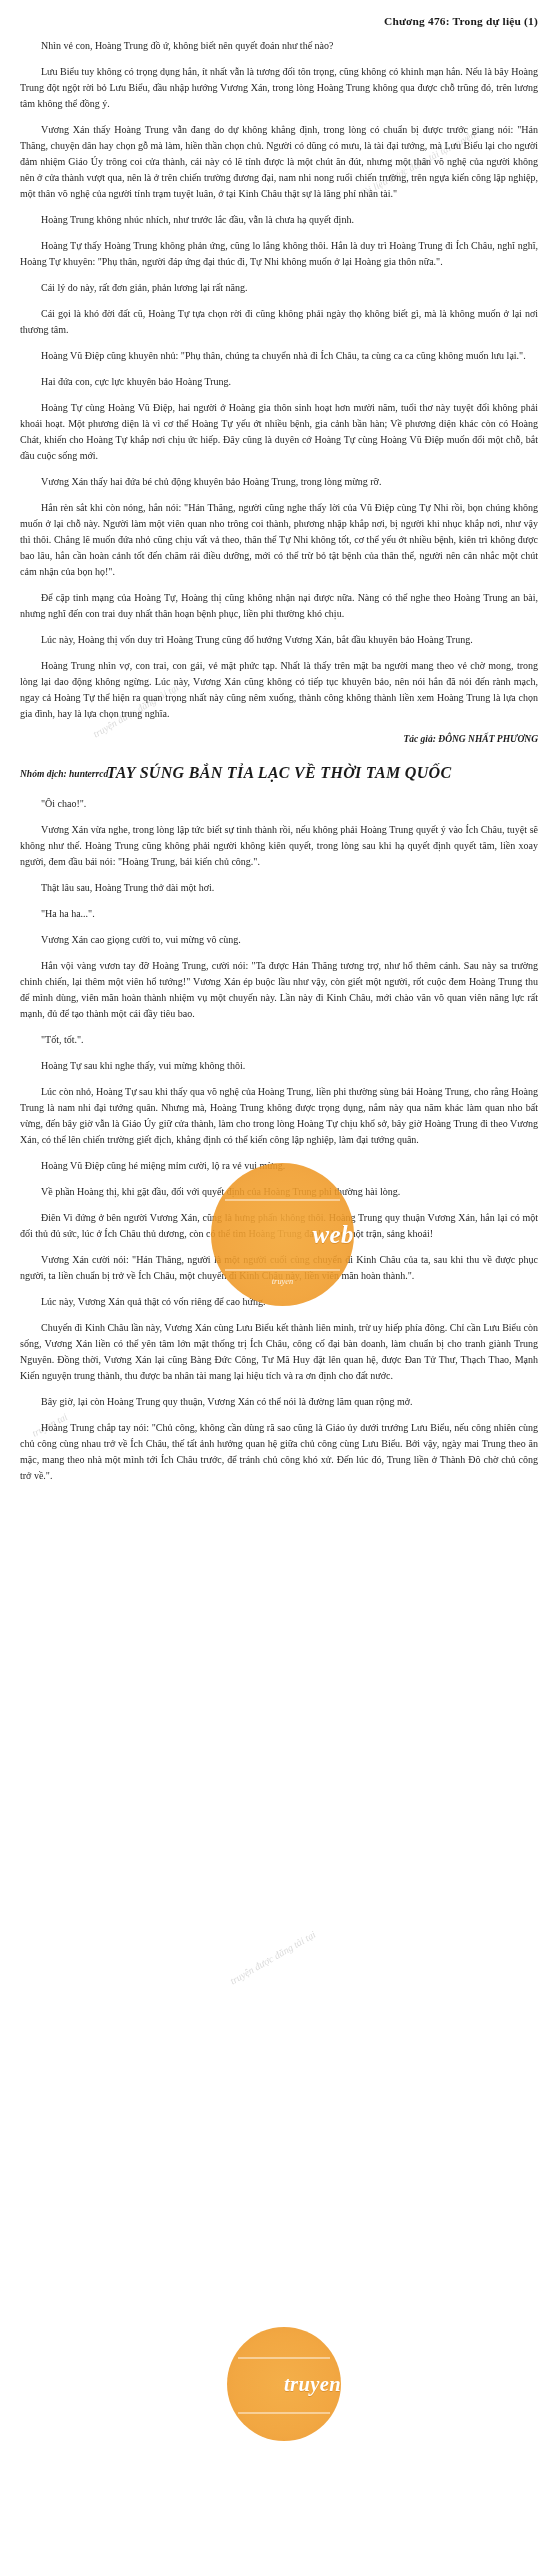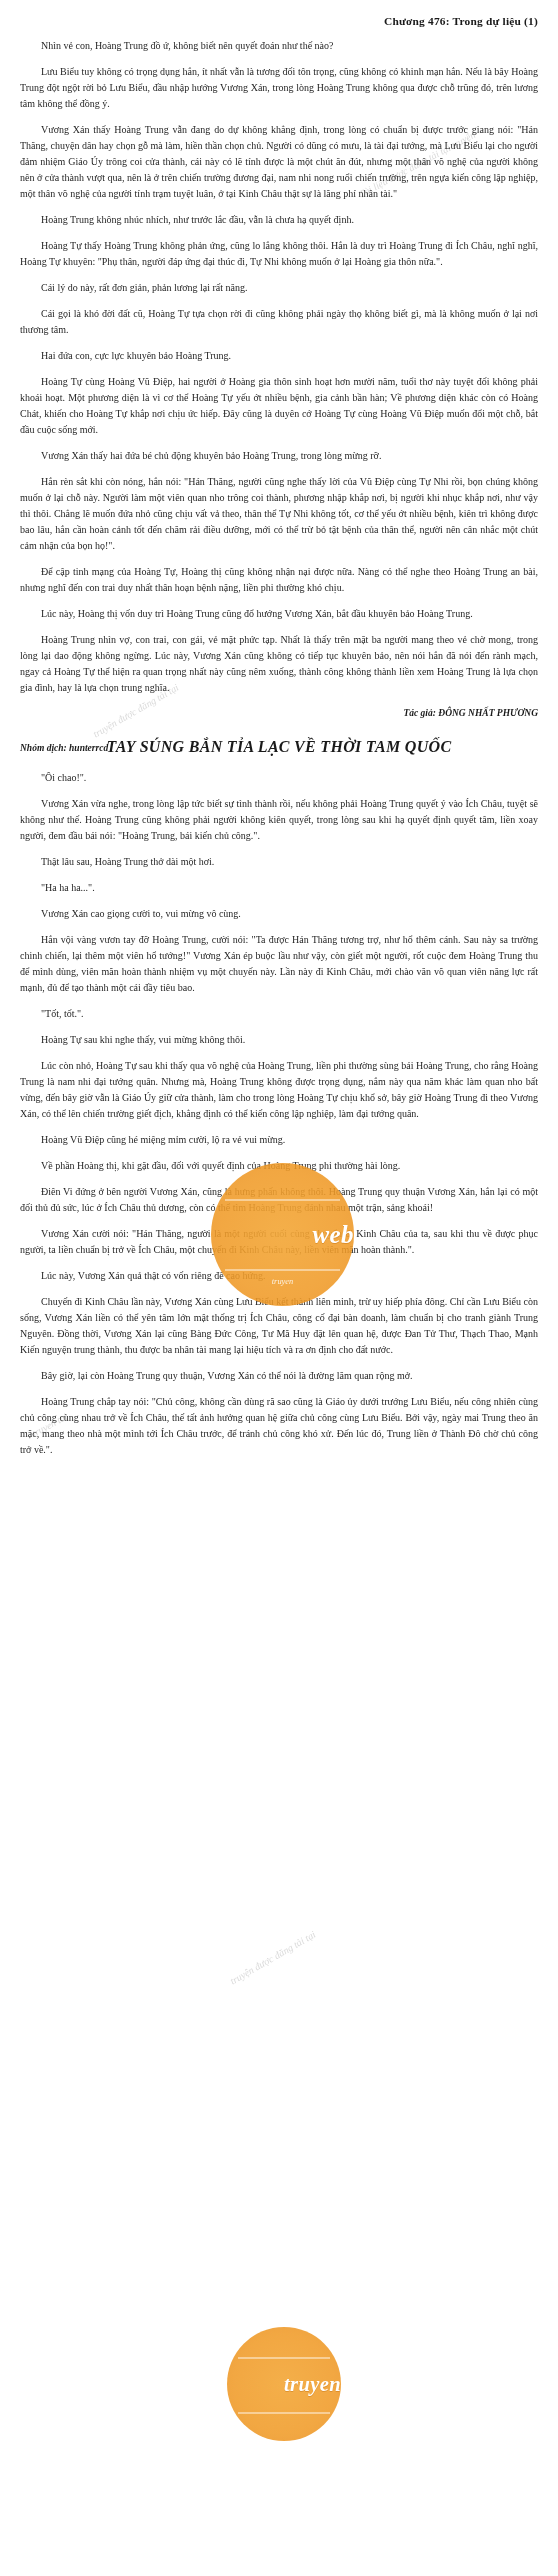--- a/index.html
+++ b/index.html
@@ -163,25 +163,26 @@
   <h1 class="chapter-title">Chương 476: Trong dự liệu (1)</h1>
 
   <div class="content">
     <p>Nhìn vẻ con, Hoàng Trung đồ ứ, không biết nên quyết đoán như thế nào?</p>
     <p>Lưu Biểu tuy không có trọng dụng hắn, ít nhất vẫn là tương đối tôn trọng, cũng không có khinh mạn hắn. Nếu là bây Hoàng Trung đột ngột rời bỏ Lưu Biểu, đầu nhập hướng Vương Xán, trong lòng Hoàng Trung không qua được chỗ trũng đó, trên lương tâm không thể đồng ý.</p>
     <p>Vương Xán thấy Hoàng Trung vẫn đang do dự không khẳng định, trong lòng có chuẩn bị được trước giang nói: "Hán Thăng, chuyện dân hay chọn gỗ mà làm, hiền thần chọn chủ. Người có dũng có mưu, là tài đại tướng, mà Lưu Biểu lại cho người đảm nhiệm Giáo Úy trông coi cửa thành, cái này có lẽ tính được là một chút ăn đút, nhưng một thân võ nghệ của người không nên ở cửa thành vượt qua, nên là ở trên chiến trường đương đại, nam nhi nong ruổi chiến trường, trên ngựa kiến công lập nghiệp, một thân võ nghệ của người tính trạm tuyệt luân, ở tại Kinh Châu thật sự là lãng phí nhân tài."</p>
     <p>Hoàng Trung không nhúc nhích, như trước lắc đầu, vẫn là chưa hạ quyết định.</p>
     <p>Hoàng Tự thấy Hoàng Trung không phản ứng, cũng lo lắng không thôi. Hắn là duy trì Hoàng Trung đi Ích Châu, nghĩ nghĩ, Hoàng Tự khuyên: "Phụ thân, người đáp ứng đại thúc đi, Tự Nhi không muốn ở lại Hoàng gia thôn nữa.".</p>
     <p>Cái lý do này, rất đơn giản, phản lương lại rất năng.</p>
     <p>Cái gọi là khó đời đất cũ, Hoàng Tự tựa chọn rời đi cũng không phải ngày thọ không biết gì, mà là không muốn ở lại nơi thương tâm.</p>
+    <p>Hoàng Vũ Điệp cũng khuyên nhủ: "Phụ thân, chúng ta chuyển nhà đi Ích Châu, ta cùng ca ca cũng không muốn lưu lại.".</p>
     <p>Hai đứa con, cực lực khuyên bảo Hoàng Trung.</p>
     <p>Hoàng Tự cùng Hoàng Vũ Điệp, hai người ở Hoàng gia thôn sinh hoạt hơn mười năm, tuổi thơ này tuyệt đối không phải khoái hoạt. Một phương diện là vì cơ thể Hoàng Tự yếu ớt nhiều bệnh, gia cảnh bần hàn; Về phương diện khác còn có Hoàng Chát, khiến cho Hoàng Tự khắp nơi chịu ức hiếp. Đây cũng là duyên cớ Hoàng Tự cùng Hoàng Vũ Điệp muốn đổi một chỗ, bắt đầu cuộc sống mới.</p>
     <p>Vương Xán thấy hai đứa bé chủ động khuyên bảo Hoàng Trung, trong lòng mừng rỡ.</p>
     <p>Hắn rèn sắt khi còn nóng, hắn nói: "Hán Thăng, người cũng nghe thấy lời của Vũ Điệp cùng Tự Nhi rồi, bọn chúng không muốn ở lại chỗ này. Người làm một viên quan nho trông coi thành, phương nhập khắp nơi, bị người khi nhục khắp nơi, như vậy thì thôi. Chẳng lẽ muốn đứa nhỏ cũng chịu vất vả theo, thân thể Tự Nhi không tốt, cơ thể yếu ớt nhiều bệnh, kiên trì không được bao lâu, hắn cần hoàn cảnh tốt đến chăm rải điều dưỡng, mới có thể trừ bỏ tật bệnh của thân thể, người nên cân nhắc một chút cảm nhận của bọn họ!".</p>
-    <p>Để cập tinh mạng của Hoàng Tự, Hoàng thị cũng không nhận nại được nữa. Nàng có thể nghe theo Hoàng Trung an bài, nhưng nghĩ đến con trai duy nhất thân hoạn bệnh nặng, liền phi thường khó chịu.</p>
+    <p>Để cập tinh mạng của Hoàng Tự, Hoàng thị cũng không nhận nại được nữa. Nàng có thể nghe theo Hoàng Trung an bài, nhưng nghĩ đến con trai duy nhất thân hoạn bệnh phục, liền phi thường khó chịu.</p>
     <p>Lúc này, Hoàng thị vốn duy trì Hoàng Trung cũng đổ hướng Vương Xán, bắt đầu khuyên bảo Hoàng Trung.</p>
     <p>Hoàng Trung nhìn vợ, con trai, con gái, vẻ mặt phức tạp. Nhất là thấy trên mặt ba người mang theo vẻ chờ mong, trong lòng lại dao động không ngừng. Lúc này, Vương Xán cũng không có tiếp tục khuyên bảo, nên nói hắn đã nói đến rành mạch, ngay cả Hoàng Tự thể hiện ra quan trọng nhất này cũng nêm xuống, thành công không thành liền xem Hoàng Trung là lựa chọn gia đình, hay là lựa chọn trung nghĩa.</p>
 
     <div class="credit-row">
       <span class="credit-left">Nhóm dịch: hunterrcd</span>
       <span class="credit-right">Tác giả: ĐÔNG NHẤT PHƯƠNG</span>
     </div>
     <div class="banner">TAY SÚNG BẮN TỈA LẠC VỀ THỜI TAM QUỐC</div>
 
     <p>"Ôi chao!".</p>

